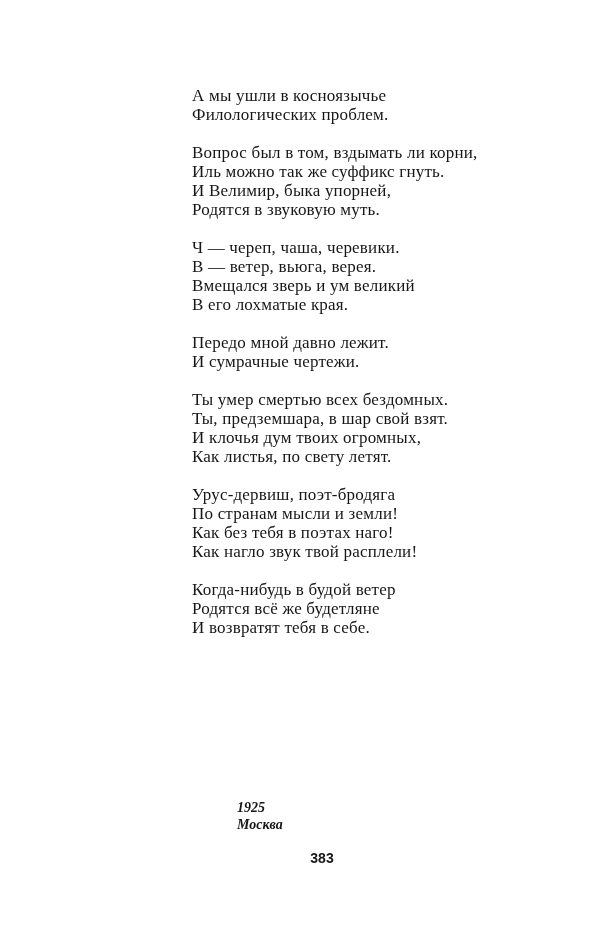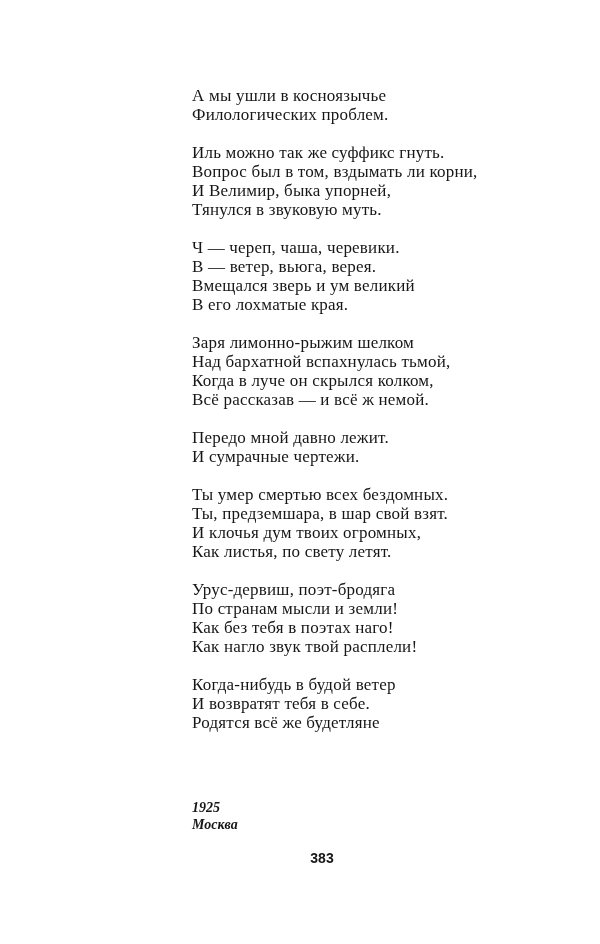--- a/index.html
+++ b/index.html
@@ -41,20 +41,21 @@
       position: absolute;
       left: 176px;
       top: 799px;
     }
     .sig-line {
       display: block;
       font-style: italic;
       font-weight: bold;
       font-size: 14px;
       line-height: 17px;
+      margin-left: 45px;
     }
     .page-number {
       position: absolute;
       left: 0;
       width: 600px;
       top: 850px;
       text-align: center;
       font-family: "Liberation Sans", "DejaVu Sans", sans-serif;
       font-weight: bold;
       font-size: 14px;
@@ -68,39 +69,33 @@
 <div class="page">
 
   <div class="poem">
 
     <div class="stanza">
       <span class="line">А мы ушли в косноязычье</span>
       <span class="line">Филологических проблем.</span>
     </div>
 
     <div class="stanza">
+      <span class="line">Вопрос был в том, вздымать ли корни,</span>
       <span class="line">Иль можно так же суффикс гнуть.</span>
-      <span class="line">Вопрос был в том, вздымать ли корни,</span>
       <span class="line">И Велимир, быка упорней,</span>
-      <span class="line">Тянулся в звуковую муть.</span>
+      <span class="line">Родятся в звуковую муть.</span>
     </div>
 
     <div class="stanza">
       <span class="line">Ч — череп, чаша, черевики.</span>
       <span class="line">В — ветер, вьюга, верея.</span>
       <span class="line">Вмещался зверь и ум великий</span>
       <span class="line">В его лохматые края.</span>
     </div>
 
-    <div class="stanza">
-      <span class="line">Заря лимонно-рыжим шелком</span>
-      <span class="line">Над бархатной вспахнулась тьмой,</span>
-      <span class="line">Когда в луче он скрылся колком,</span>
-      <span class="line">Всё рассказав — и всё ж немой.</span>
-    </div>
 
     <div class="stanza">
       <span class="line">Передо мной давно лежит.</span>
       <span class="line">И сумрачные чертежи.</span>
     </div>
 
     <div class="stanza">
       <span class="line">Ты умер смертью всех бездомных.</span>
       <span class="line">Ты, предземшара, в шар свой взят.</span>
       <span class="line">И клочья дум твоих огромных,</span>
@@ -109,22 +104,22 @@
 
     <div class="stanza">
       <span class="line">Урус-дервиш, поэт-бродяга</span>
       <span class="line">По странам мысли и земли!</span>
       <span class="line">Как без тебя в поэтах наго!</span>
       <span class="line">Как нагло звук твой расплели!</span>
     </div>
 
     <div class="stanza">
       <span class="line">Когда-нибудь в будой ветер</span>
+      <span class="line">Родятся всё же будетляне</span>
       <span class="line">И возвратят тебя в себе.</span>
-      <span class="line">Родятся всё же будетляне</span>
     </div>
 
   </div>
 
   <div class="signature">
     <span class="sig-line">1925</span>
     <span class="sig-line">Москва</span>
   </div>
 
   <div class="page-number">383</div>

